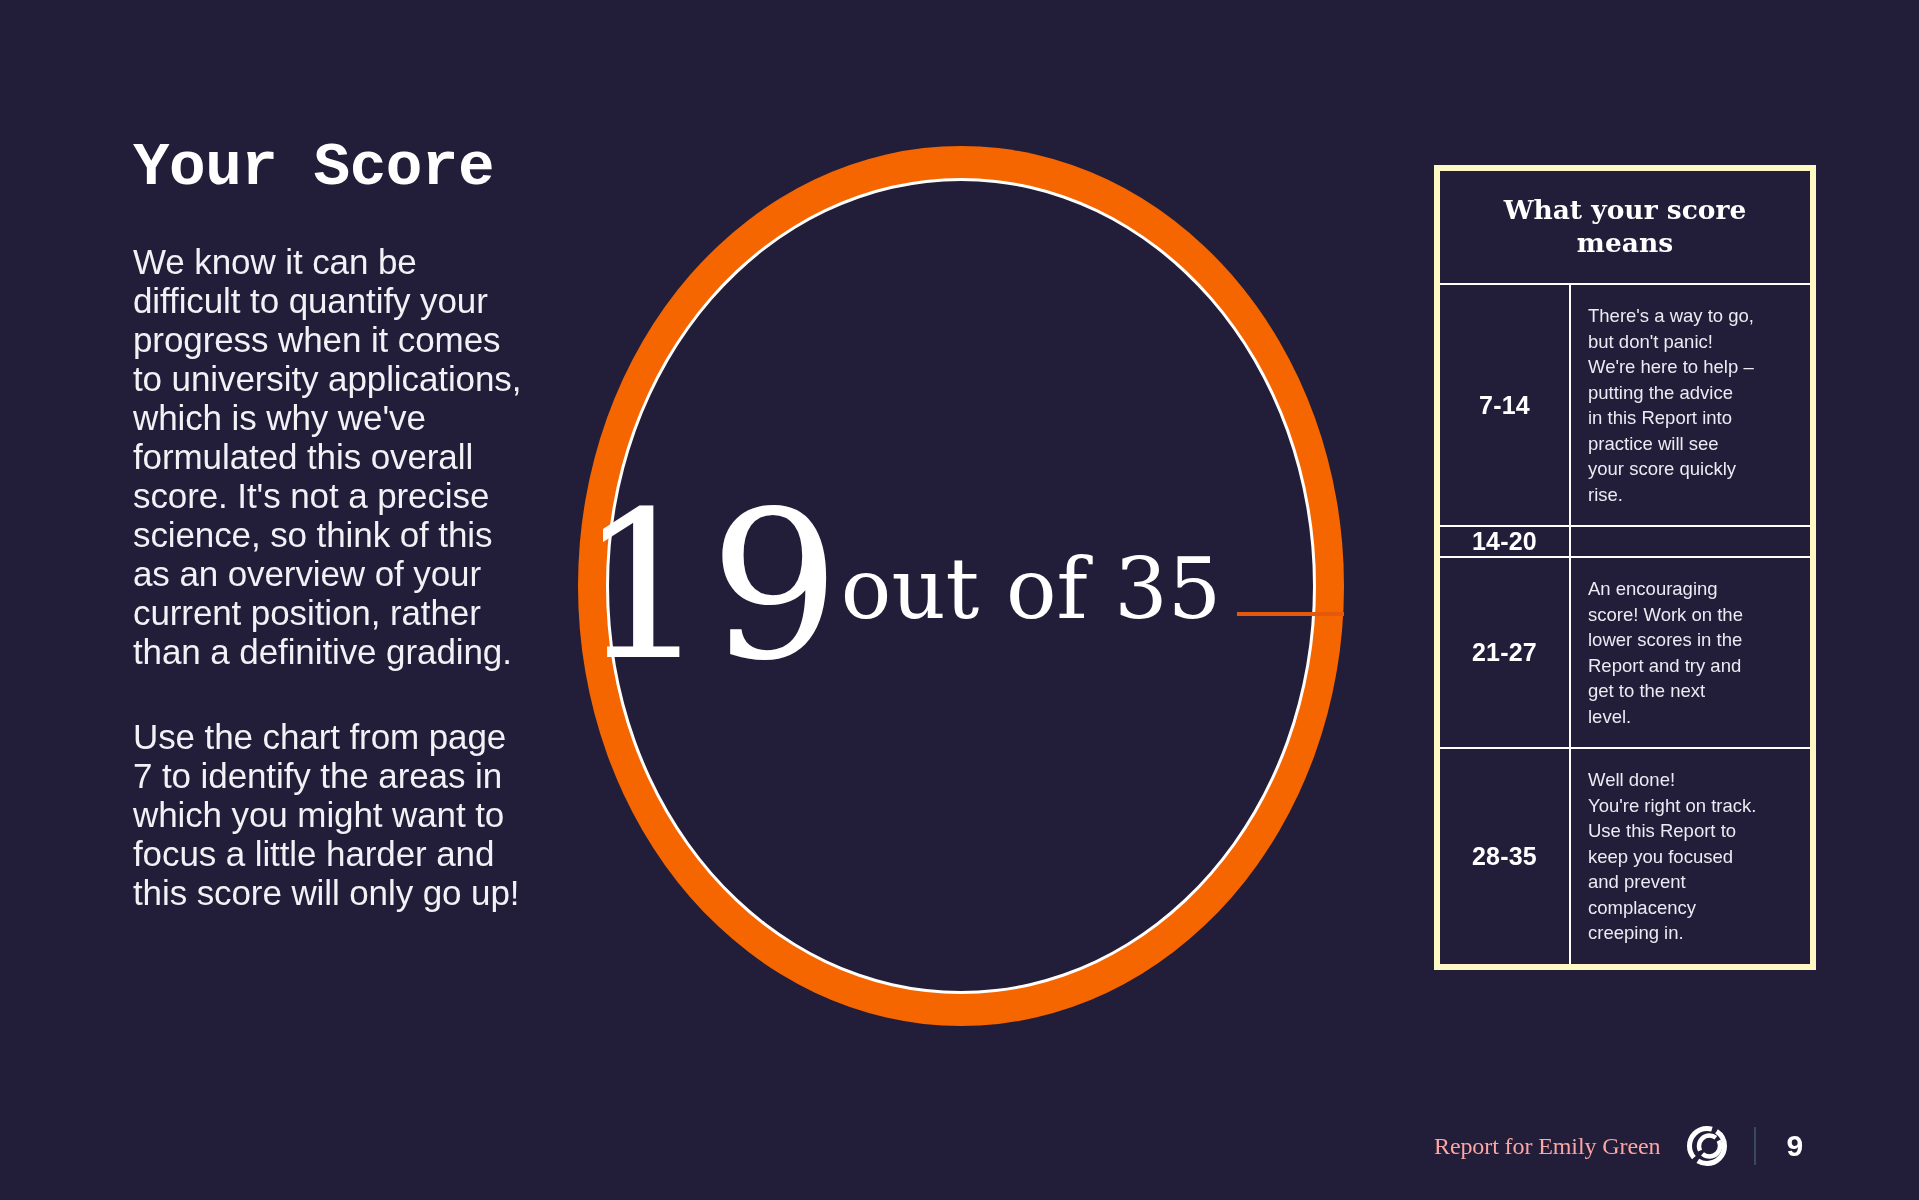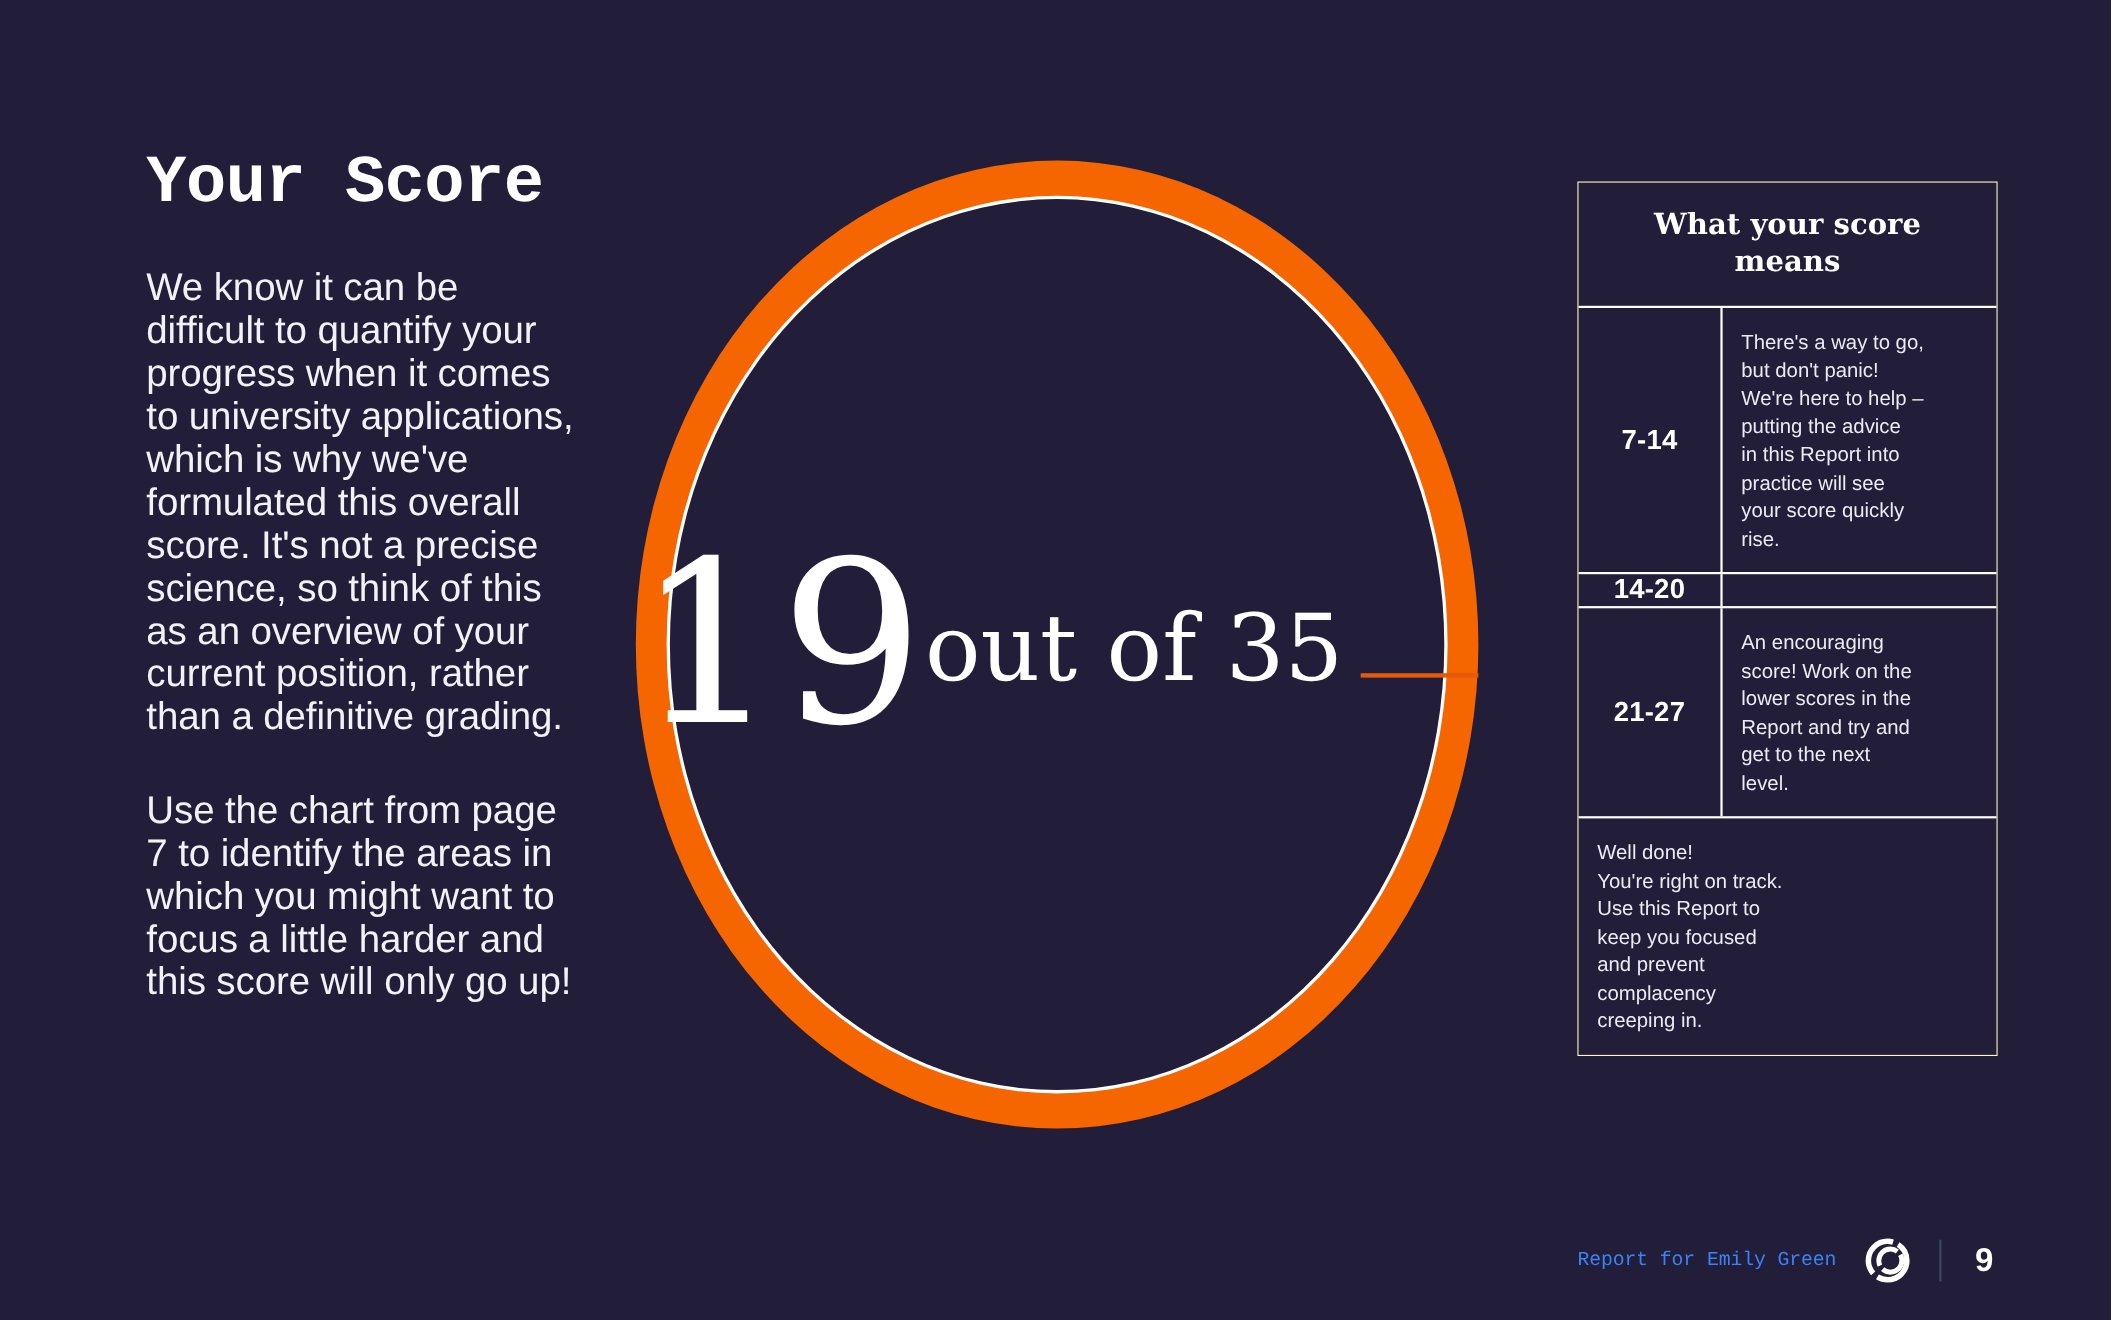--- a/index.html
+++ b/index.html
@@ -105,21 +105,21 @@
     height: 4px;
     background: #e4590b;
   }
 
   
   .score-table {
     position: absolute;
     left: 1434px;
     top: 165px;
     width: 382px;
-    border: 1px solid #fef9c3;
+    border: 6px solid #fef9c3;
     box-sizing: border-box;
   }
   .table-header {
     font-family: "DejaVu Serif", "Liberation Serif", serif;
     font-weight: bold;
     font-size: 26.5px;
     line-height: 1.25;
     text-align: center;
     padding: 22px 34px 24px 34px;
     border-bottom: 2px solid #ffffff;
@@ -160,23 +160,23 @@
   .footer {
     position: absolute;
     left: 1434px;
     top: 1122px;
     width: 420px;
     height: 48px;
     display: flex;
     align-items: center;
   }
   .footer-label {
-    font-family: Liberation Mono, monospace;
-    font-size: 18px;
-    color: #3b82f6;
+    font-family: Liberation Serif, serif;
+    font-size: 24px;
+    color: #fca5a5;
     white-space: nowrap;
     letter-spacing: -0.1px;
   }
   .footer-logo {
     margin-left: 26px;
     width: 42px;
     height: 42px;
     flex: 0 0 42px;
     display: block;
   }
@@ -237,20 +237,21 @@
     <div class="cell-range">21-27</div>
     <div class="cell-desc">An encouraging
 score! Work on the
 lower scores in the
 Report and try and
 get to the next
 level.</div>
   </div>
 
   <div class="table-row">
+    <div class="cell-range">28-35</div>
     <div class="cell-desc">Well done!
 You're right on track.
 Use this Report to
 keep you focused
 and prevent
 complacency
 creeping in.</div>
   </div>
 </div>
 

